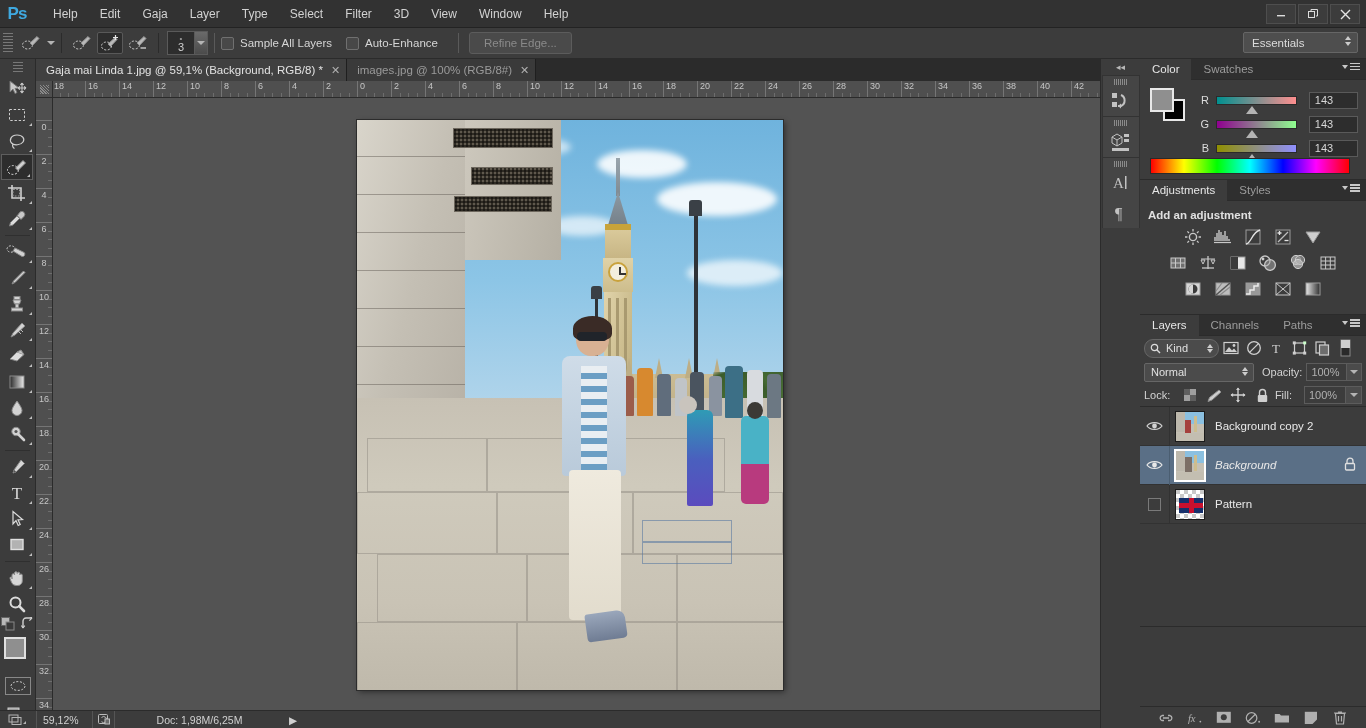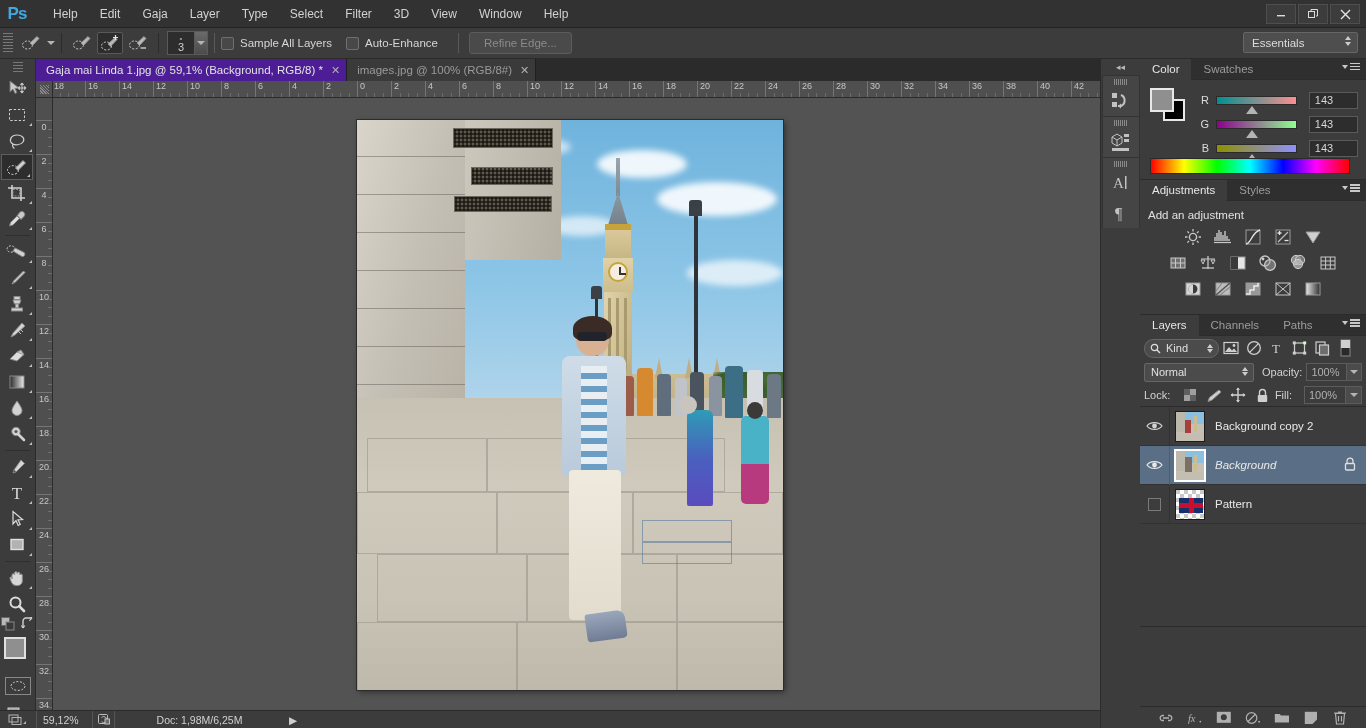--- a/index.html
+++ b/index.html
@@ -121,21 +121,21 @@
 
   
   .tabbar {
     position:absolute; left:36px; top:59px; width:1064px; height:22px;
     background:#2b2b2b; display:flex; align-items:flex-end;
   }
   .doctab {
     height:22px; display:flex; align-items:center; padding:0 6px 0 10px;
     font-size:11.5px; border-right:1px solid #1f1f1f;
   }
-  .doctab.active { background:#4c1d95; color:#e2e2e2; }
+  .doctab.active { background:#404040; color:#e2e2e2; }
   .doctab.inactive { background:#3a3a3a; color:#9a9a9a; }
   .tabclose { margin-left:8px; font-size:11px; color:#b0b0b0; }
 
   
   .ruler-corner {
     position:absolute; left:36px; top:81px; width:17px; height:17px;
     background:#4f4f4f; border-right:1px solid #2b2b2b; border-bottom:1px solid #2b2b2b;
   }
   .ruler-corner i { display:block; width:9px;height:9px;margin:4px; background:
      repeating-linear-gradient(45deg,#8a8a8a 0 1px,transparent 1px 2px); }
@@ -231,21 +231,21 @@
     position:absolute; left:10px; bottom:5px; width:200px; height:16px;
     border:1px solid #2a2a2a;
     background:linear-gradient(to right,#ff0000,#ffff00,#00ff00,#00ffff,#0000ff,#ff00ff,#ff0000);
   }
   .spectrum-end { position:absolute; right:0; top:0; width:13px; height:100%;}
   .spectrum-end .w { height:50%; background:#fff;}
   .spectrum-end .b { height:50%; background:#000;}
 
   
   .adjbody { padding:6px 0 8px 0; }
-  .adj-title { font-size:11.5px; color:#e0e0e0; margin:2px 0 7px 8px; font-weight:normal;}
+  .adj-title { font-size:11.5px; color:#e0e0e0; margin:2px 0 7px 8px; font-weight:bold;}
   .adj-row { display:flex; justify-content:center; gap:10px; margin-bottom:8px; }
   .adj-ico { width:20px; height:18px; display:flex;align-items:center;justify-content:center; }
 
   
   .filterrow { display:flex; align-items:center; height:24px; padding:0 4px; gap:0px;}
   .kindbox {
     width:75px; height:19px; background:#4b4b4b; border:1px solid #666; border-radius:9px;
     display:flex; align-items:center; padding:0 5px; font-size:11px; color:#e0e0e0;
   }
   .fico { width:23px; height:20px; display:flex;align-items:center;justify-content:center;}

